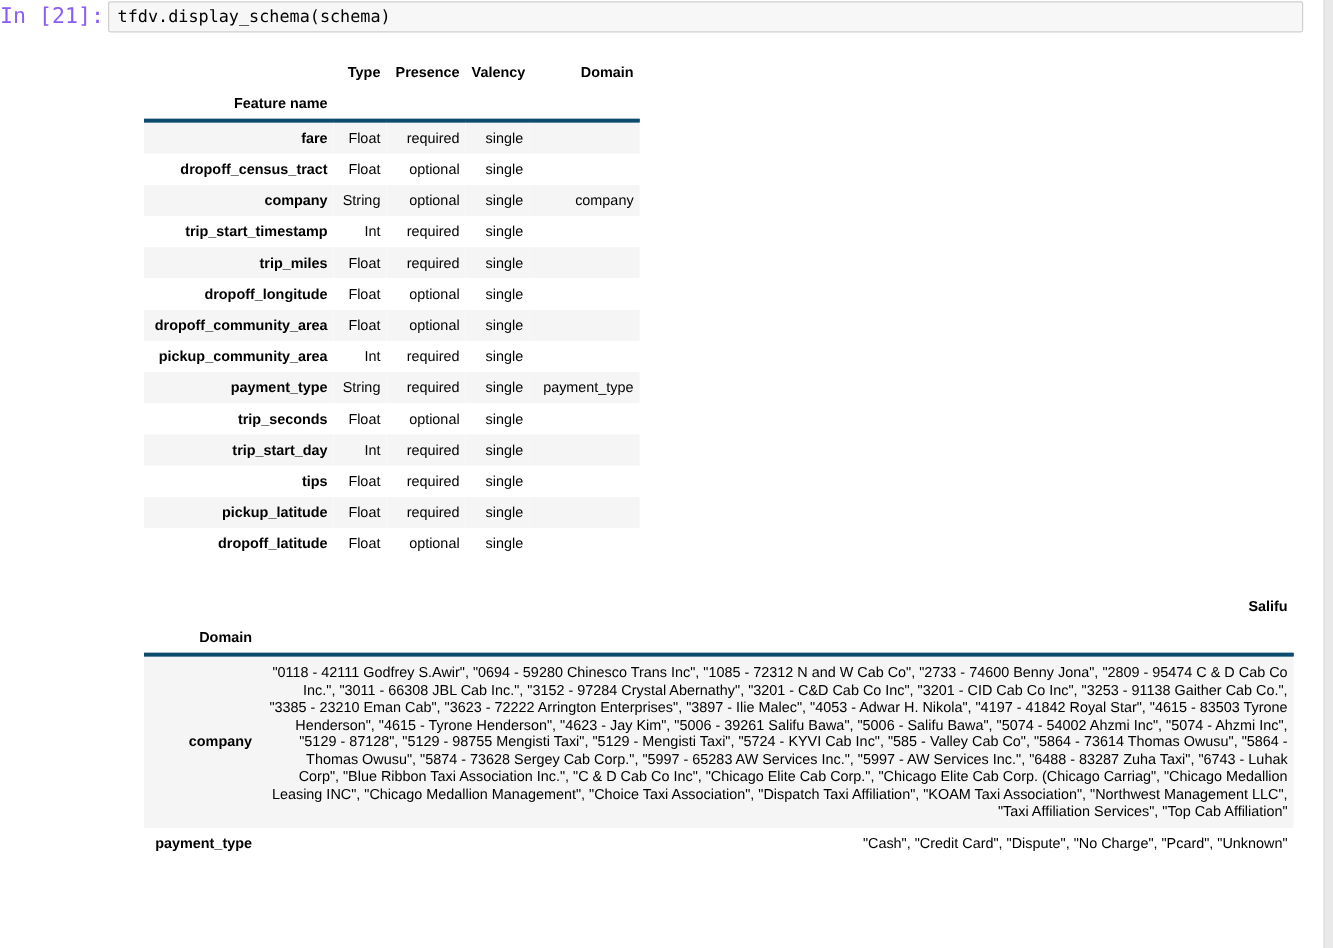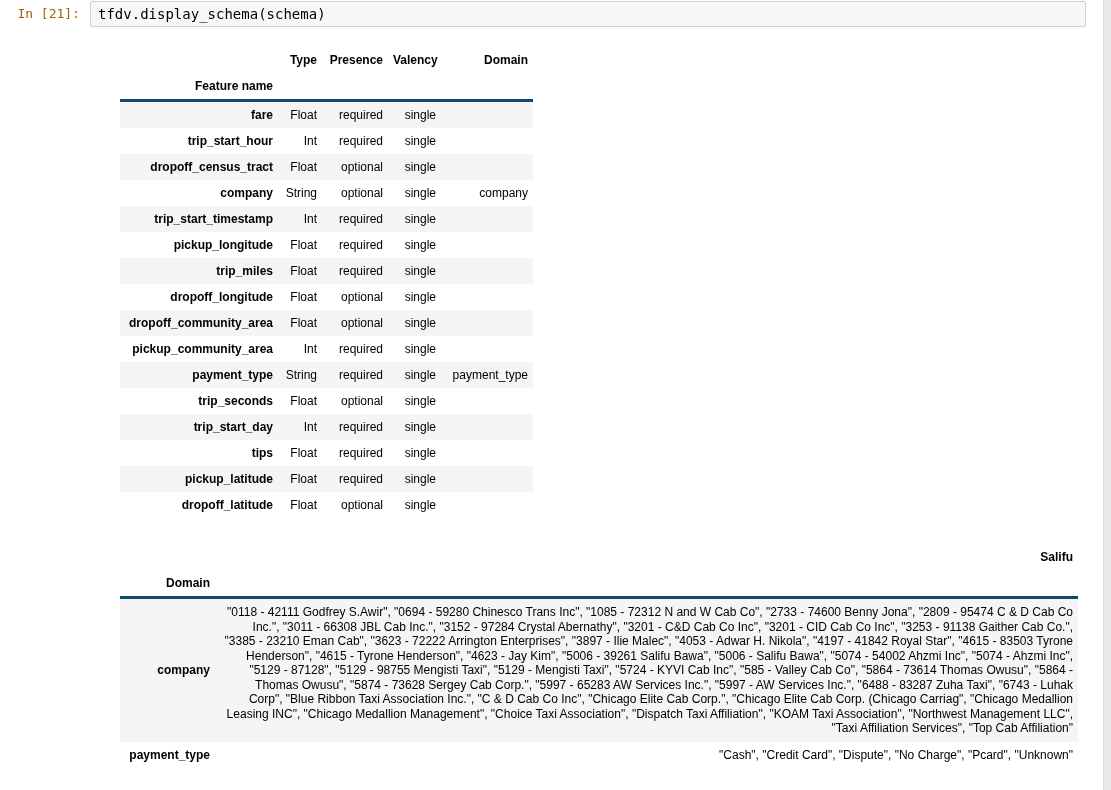--- a/index.html
+++ b/index.html
@@ -6,21 +6,21 @@
   html, body { width: 1111px; height: 790px; background: #ffffff; overflow: hidden; }
   body { font-family: "Liberation Sans", sans-serif; color: #000; position: relative; }
 
   .page { width: 1111px; padding-right: 25px; }
 
   
   .cell-row { display: flex; align-items: flex-start; padding-top: 1px; }
   .prompt {
     width: 90px; flex: 0 0 90px; text-align: right; padding: 4px 10px 0 0;
     font-family: "DejaVu Sans Mono", "Liberation Mono", monospace;
-    font-size: 13px; color: #a16207; line-height: 17px; white-space: pre;
+    font-size: 18px; color: #8b5cf6; line-height: 17px; white-space: pre;
   }
   .input-area {
     flex: 1; background: #f7f7f7; border: 1px solid #cfcfcf; border-radius: 2px;
     padding: 3px 7px; min-height: 24px; cursor: text;
   }
   .input-area code {
     font-family: "DejaVu Sans Mono", "Liberation Mono", monospace;
     font-size: 14px; line-height: 17px; color: #000; white-space: pre; text-align: center;
   }
 
@@ -91,50 +91,36 @@
       </thead>
       <tbody>
         <tr>
             <th>fare</th>
             <td>Float</td>
             <td>required</td>
             <td>single</td>
             <td></td>
           </tr>
         <tr>
-            <th>trip_start_hour</th>
-            <td>Int</td>
-            <td>required</td>
-            <td>single</td>
-            <td></td>
-          </tr>
-        <tr>
             <th>dropoff_census_tract</th>
             <td>Float</td>
             <td>optional</td>
             <td>single</td>
             <td></td>
           </tr>
         <tr>
             <th>company</th>
             <td>String</td>
             <td>optional</td>
             <td>single</td>
             <td>company</td>
           </tr>
         <tr>
             <th>trip_start_timestamp</th>
             <td>Int</td>
-            <td>required</td>
-            <td>single</td>
-            <td></td>
-          </tr>
-        <tr>
-            <th>pickup_longitude</th>
-            <td>Float</td>
             <td>required</td>
             <td>single</td>
             <td></td>
           </tr>
         <tr>
             <th>trip_miles</th>
             <td>Float</td>
             <td>required</td>
             <td>single</td>
             <td></td>

